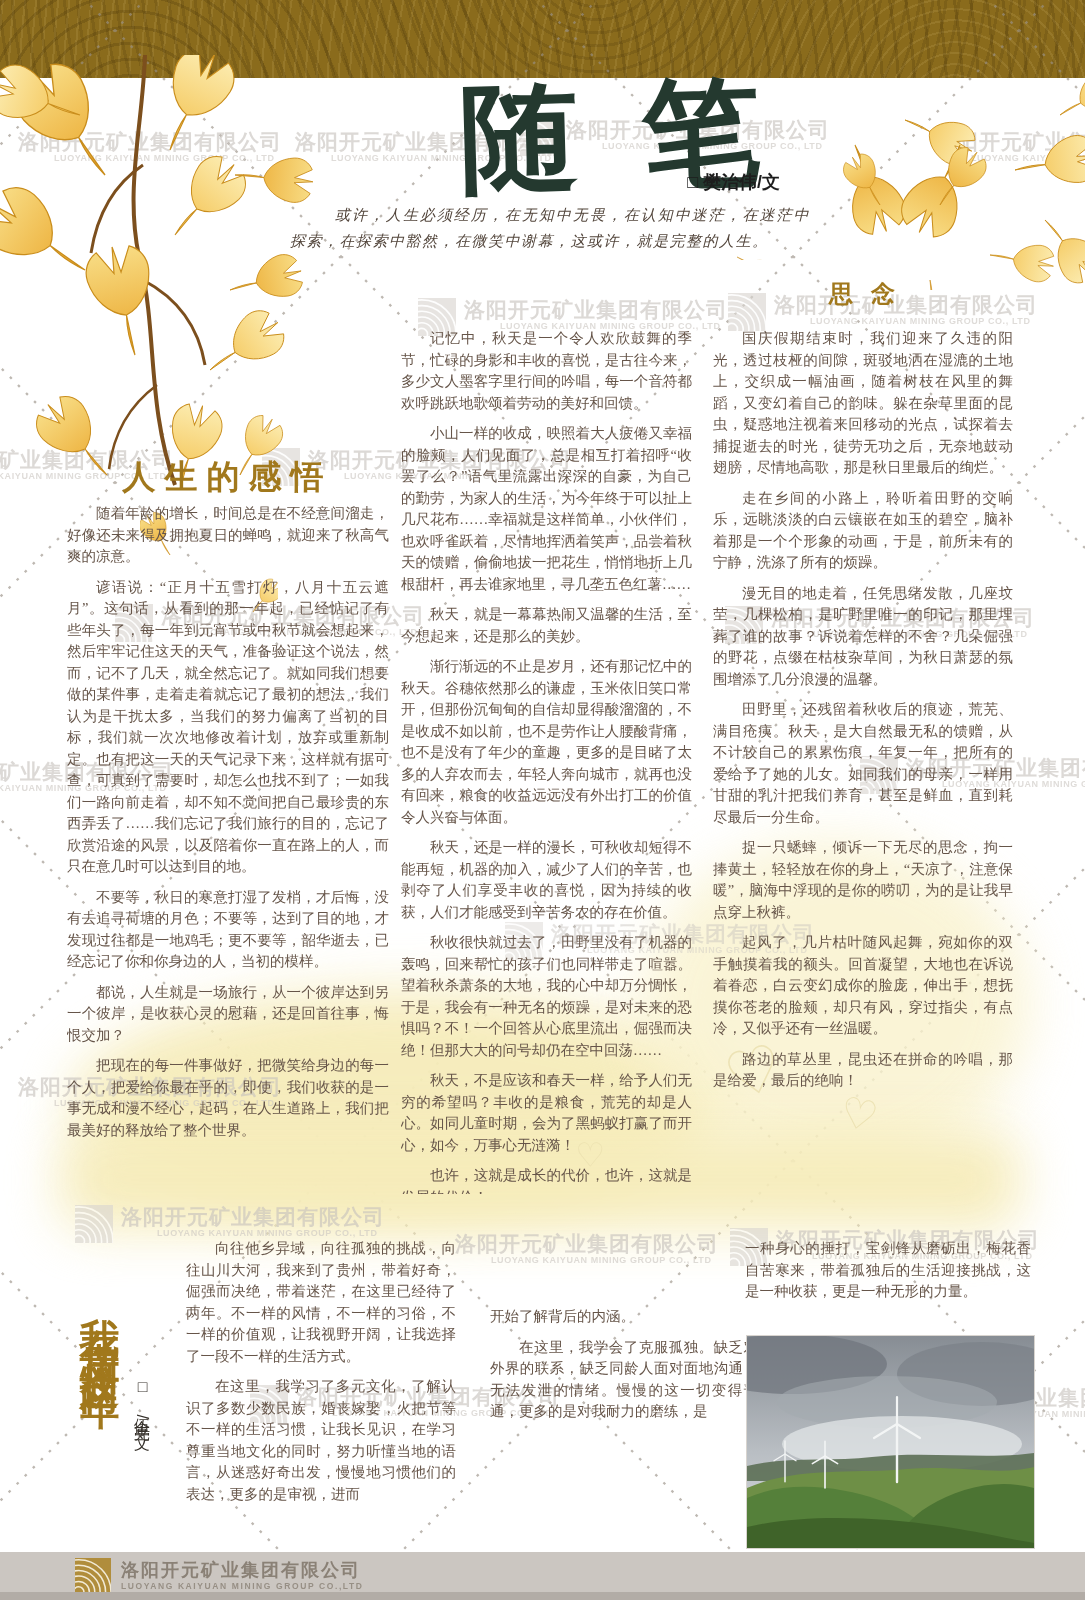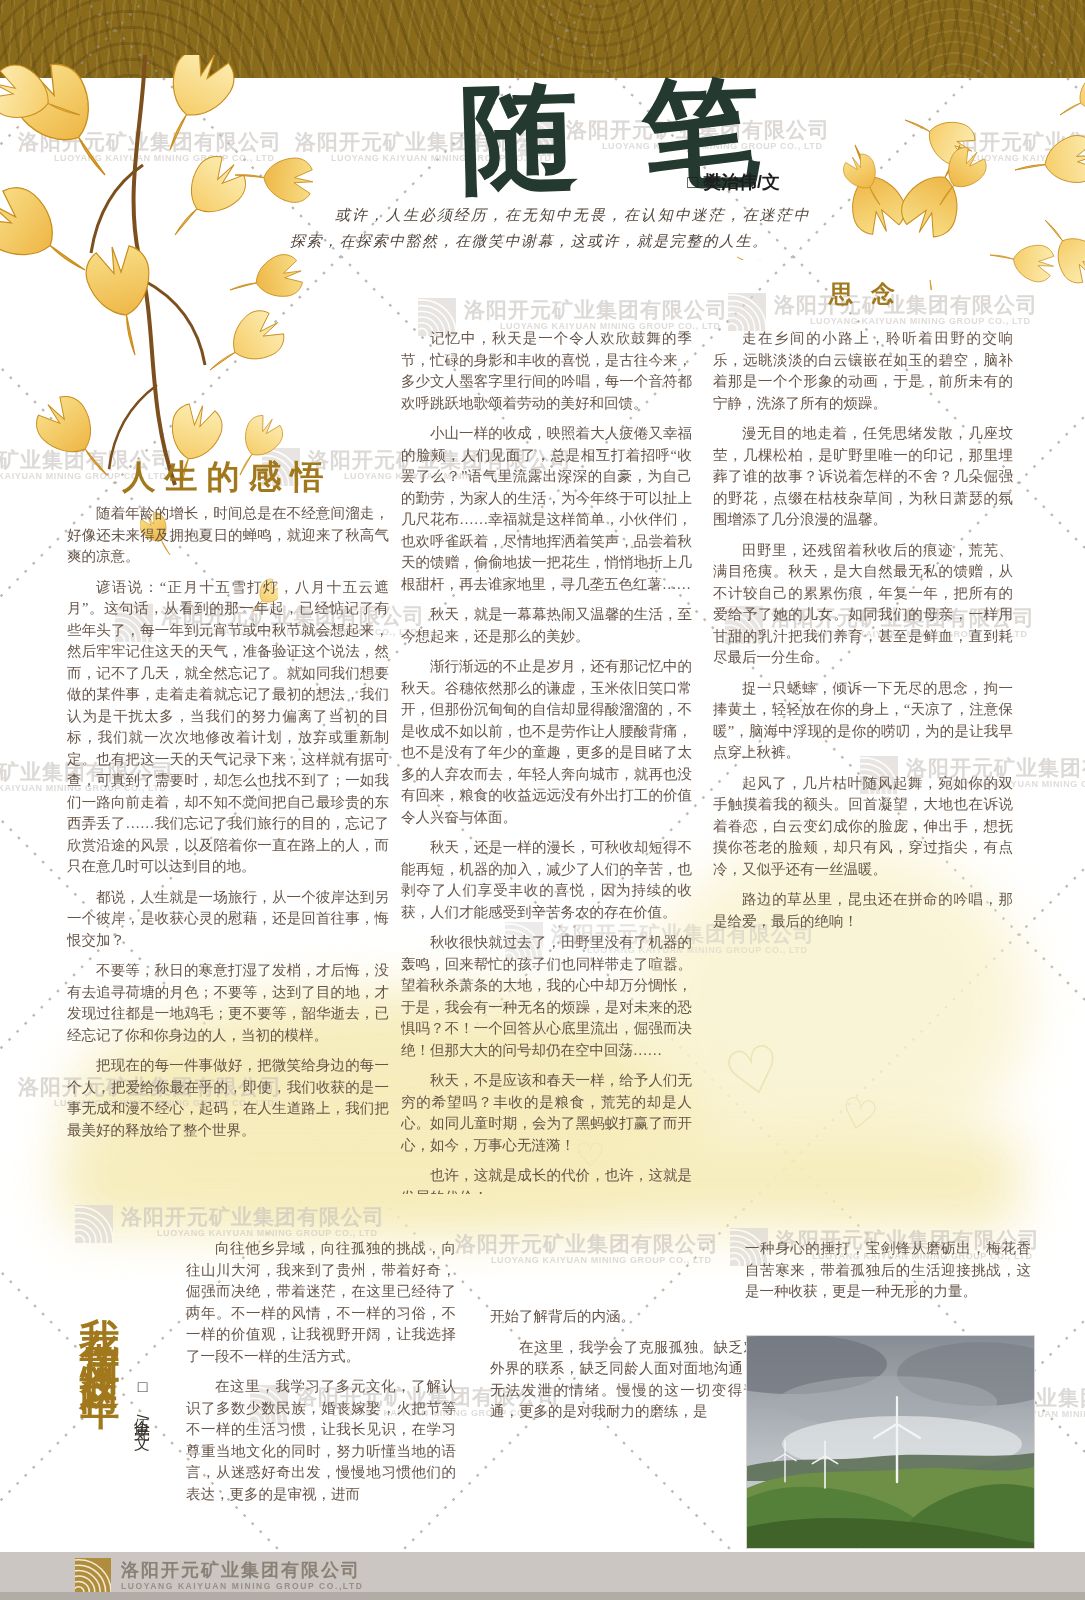--- a/index.html
+++ b/index.html
@@ -395,38 +395,39 @@
   </svg>
 
   <div class="masthead-title">随笔</div>
   <div class="masthead-byline">□ 樊治伟/文</div>
   <div class="masthead-intro">或许，人生必须经历，在无知中无畏，在认知中迷茫，在迷茫中探索，在探索中豁然，在微笑中谢幕，这或许，就是完整的人生。</div>
 
   <div class="col-title t-ganwu">人生的感悟</div>
   <div class="body-col c1">
     <p class="p">随着年龄的增长，时间总是在不经意间溜走，好像还未来得及拥抱夏日的蝉鸣，就迎来了秋高气爽的凉意。</p>
     <p class="p">谚语说：“正月十五雪打灯，八月十五云遮月”。这句话，从看到的那一年起，已经惦记了有些年头了，每一年到元宵节或中秋节就会想起来，然后牢牢记住这天的天气，准备验证这个说法，然而，记不了几天，就全然忘记了。就如同我们想要做的某件事，走着走着就忘记了最初的想法，我们认为是干扰太多，当我们的努力偏离了当初的目标，我们就一次次地修改着计划，放弃或重新制定。也有把这一天的天气记录下来，这样就有据可查，可真到了需要时，却怎么也找不到了；一如我们一路向前走着，却不知不觉间把自己最珍贵的东西弄丢了……我们忘记了我们旅行的目的，忘记了欣赏沿途的风景，以及陪着你一直在路上的人，而只在意几时可以达到目的地。</p>
+    <p class="p">不要等，秋日的寒意打湿了发梢，才后悔，没有去追寻荷塘的月色；不要等，达到了目的地，才发现过往都是一地鸡毛；更不要等，韶华逝去，已经忘记了你和你身边的人，当初的模样。</p>
     <p class="p">都说，人生就是一场旅行，从一个彼岸达到另一个彼岸，是收获心灵的慰藉，还是回首往事，悔恨交加？</p>
-    <p class="p">不要等，秋日的寒意打湿了发梢，才后悔，没有去追寻荷塘的月色；不要等，达到了目的地，才发现过往都是一地鸡毛；更不要等，韶华逝去，已经忘记了你和你身边的人，当初的模样。</p>
     <p class="p">把现在的每一件事做好，把微笑给身边的每一个人，把爱给你最在乎的，即使，我们收获的是一事无成和漫不经心，起码，在人生道路上，我们把最美好的释放给了整个世界。</p>
   </div>
 
   <div class="body-col c2">
     <p class="p">记忆中，秋天是一个令人欢欣鼓舞的季节，忙碌的身影和丰收的喜悦，是古往今来，多少文人墨客字里行间的吟唱，每一个音符都欢呼跳跃地歌颂着劳动的美好和回馈。</p>
     <p class="p">小山一样的收成，映照着大人疲倦又幸福的脸颊，人们见面了，总是相互打着招呼“收罢了么？”语气里流露出深深的自豪，为自己的勤劳，为家人的生活，为今年终于可以扯上几尺花布……幸福就是这样简单，小伙伴们，也欢呼雀跃着，尽情地挥洒着笑声，品尝着秋天的馈赠，偷偷地拔一把花生，悄悄地折上几根甜杆，再去谁家地里，寻几垄五色红薯……</p>
     <p class="p">秋天，就是一幕幕热闹又温馨的生活，至今想起来，还是那么的美妙。</p>
     <p class="p">渐行渐远的不止是岁月，还有那记忆中的秋天。谷穗依然那么的谦虚，玉米依旧笑口常开，但那份沉甸甸的自信却显得酸溜溜的，不是收成不如以前，也不是劳作让人腰酸背痛，也不是没有了年少的童趣，更多的是目睹了太多的人弃农而去，年轻人奔向城市，就再也没有回来，粮食的收益远远没有外出打工的价值令人兴奋与体面。</p>
     <p class="p">秋天，还是一样的漫长，可秋收却短得不能再短，机器的加入，减少了人们的辛苦，也剥夺了人们享受丰收的喜悦，因为持续的收获，人们才能感受到辛苦务农的存在价值。</p>
     <p class="p">秋收很快就过去了，田野里没有了机器的轰鸣，回来帮忙的孩子们也同样带走了喧嚣。望着秋杀萧条的大地，我的心中却万分惆怅，于是，我会有一种无名的烦躁，是对未来的恐惧吗？不！一个回答从心底里流出，倔强而决绝！但那大大的问号却仍在空中回荡……</p>
     <p class="p">秋天，不是应该和春天一样，给予人们无穷的希望吗？丰收的是粮食，荒芜的却是人心。如同儿童时期，会为了黑蚂蚁打赢了而开心，如今，万事心无涟漪！</p>
     <p class="p">也许，这就是成长的代价，也许，这就是发展的代价！</p>
   </div>
 
   <div class="col-title t-sinian">思念</div>
   <div class="body-col c3">
+    <p class="p">国庆假期结束时，我们迎来了久违的阳光，透过枝桠的间隙，斑驳地洒在湿漉的土地上，交织成一幅油画，随着树枝在风里的舞蹈，又变幻着自己的韵味。躲在杂草里面的昆虫，疑惑地注视着来回移动的光点，试探着去捕捉逝去的时光，徒劳无功之后，无奈地鼓动翅膀，尽情地高歌，那是秋日里最后的绚烂。</p>
     <p class="p">走在乡间的小路上，聆听着田野的交响乐，远眺淡淡的白云镶嵌在如玉的碧空，脑补着那是一个个形象的动画，于是，前所未有的宁静，洗涤了所有的烦躁。</p>
     <p class="p">漫无目的地走着，任凭思绪发散，几座坟茔，几棵松柏，是旷野里唯一的印记，那里埋葬了谁的故事？诉说着怎样的不舍？几朵倔强的野花，点缀在枯枝杂草间，为秋日萧瑟的氛围增添了几分浪漫的温馨。</p>
     <p class="p">田野里，还残留着秋收后的痕迹，荒芜、满目疮痍。秋天，是大自然最无私的馈赠，从不计较自己的累累伤痕，年复一年，把所有的爱给予了她的儿女。如同我们的母亲，一样用甘甜的乳汁把我们养育，甚至是鲜血，直到耗尽最后一分生命。</p>
     <p class="p">捉一只蟋蟀，倾诉一下无尽的思念，拘一捧黄土，轻轻放在你的身上，“天凉了，注意保暖”，脑海中浮现的是你的唠叨，为的是让我早点穿上秋裤。</p>
     <p class="p">起风了，几片枯叶随风起舞，宛如你的双手触摸着我的额头。回首凝望，大地也在诉说着眷恋，白云变幻成你的脸庞，伸出手，想抚摸你苍老的脸颊，却只有风，穿过指尖，有点冷，又似乎还有一丝温暖。</p>
     <p class="p">路边的草丛里，昆虫还在拼命的吟唱，那是给爱，最后的绝响！</p>
   </div>
 
   <div class="v-title">我在贵州这两年</div>
   <div class="v-byline">□ 伍金亮/文</div>

